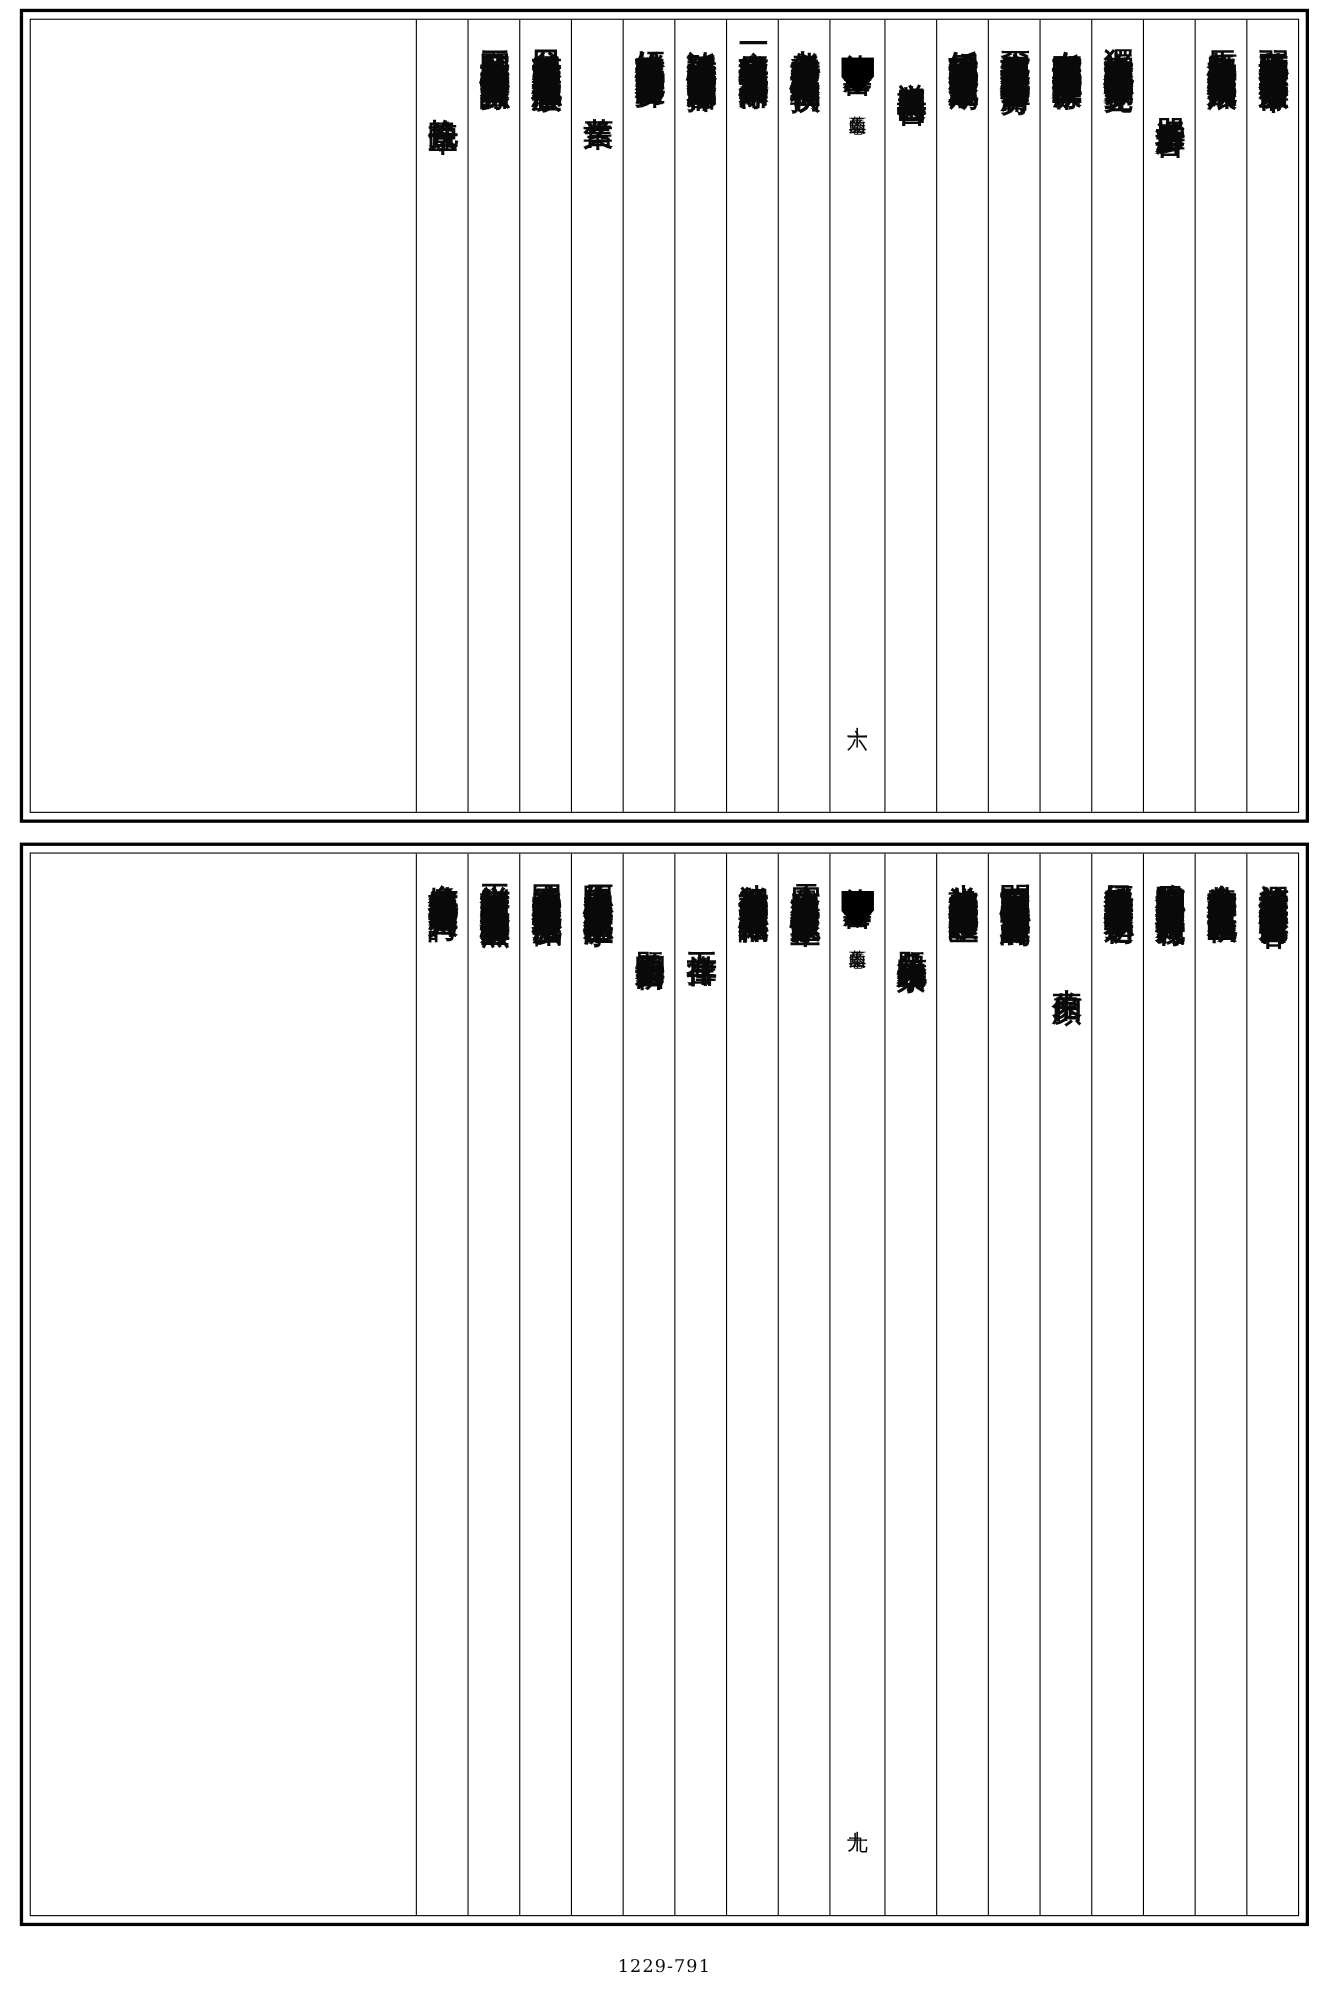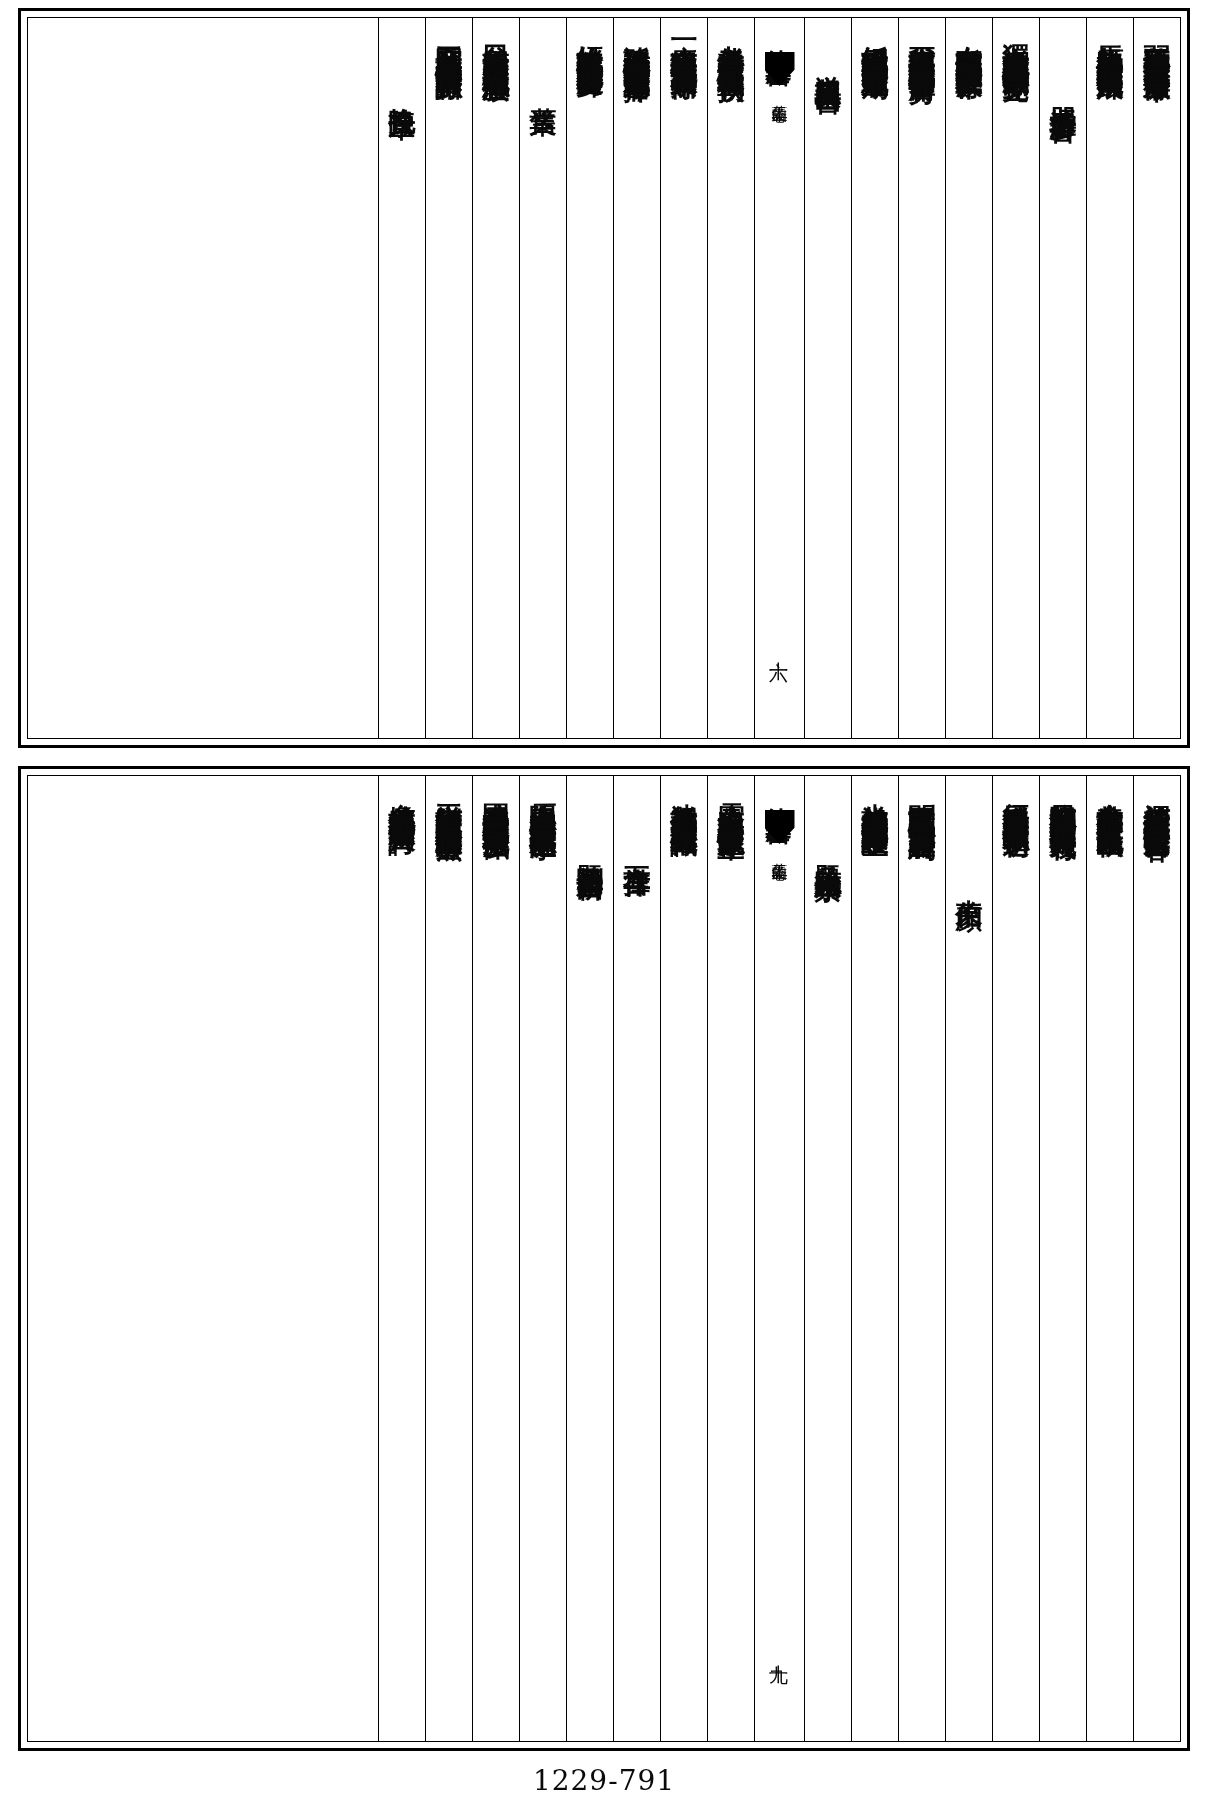--- a/index.html
+++ b/index.html
@@ -116,21 +116,21 @@
     letter-spacing: 1px;
   }
 
   
   .footer-ref {
     position: absolute;
     left: 0;
     right: 0;
     bottom: 16px;
     text-align: center;
-    font-size: 28px;
+    font-size: 16px;
     letter-spacing: 1px;
     font-family: "DejaVu Serif", "Liberation Serif", serif;
   }
 </style>
 </head>
 <body>
 
 <div class="page">
 
   <div class="leaf top">

